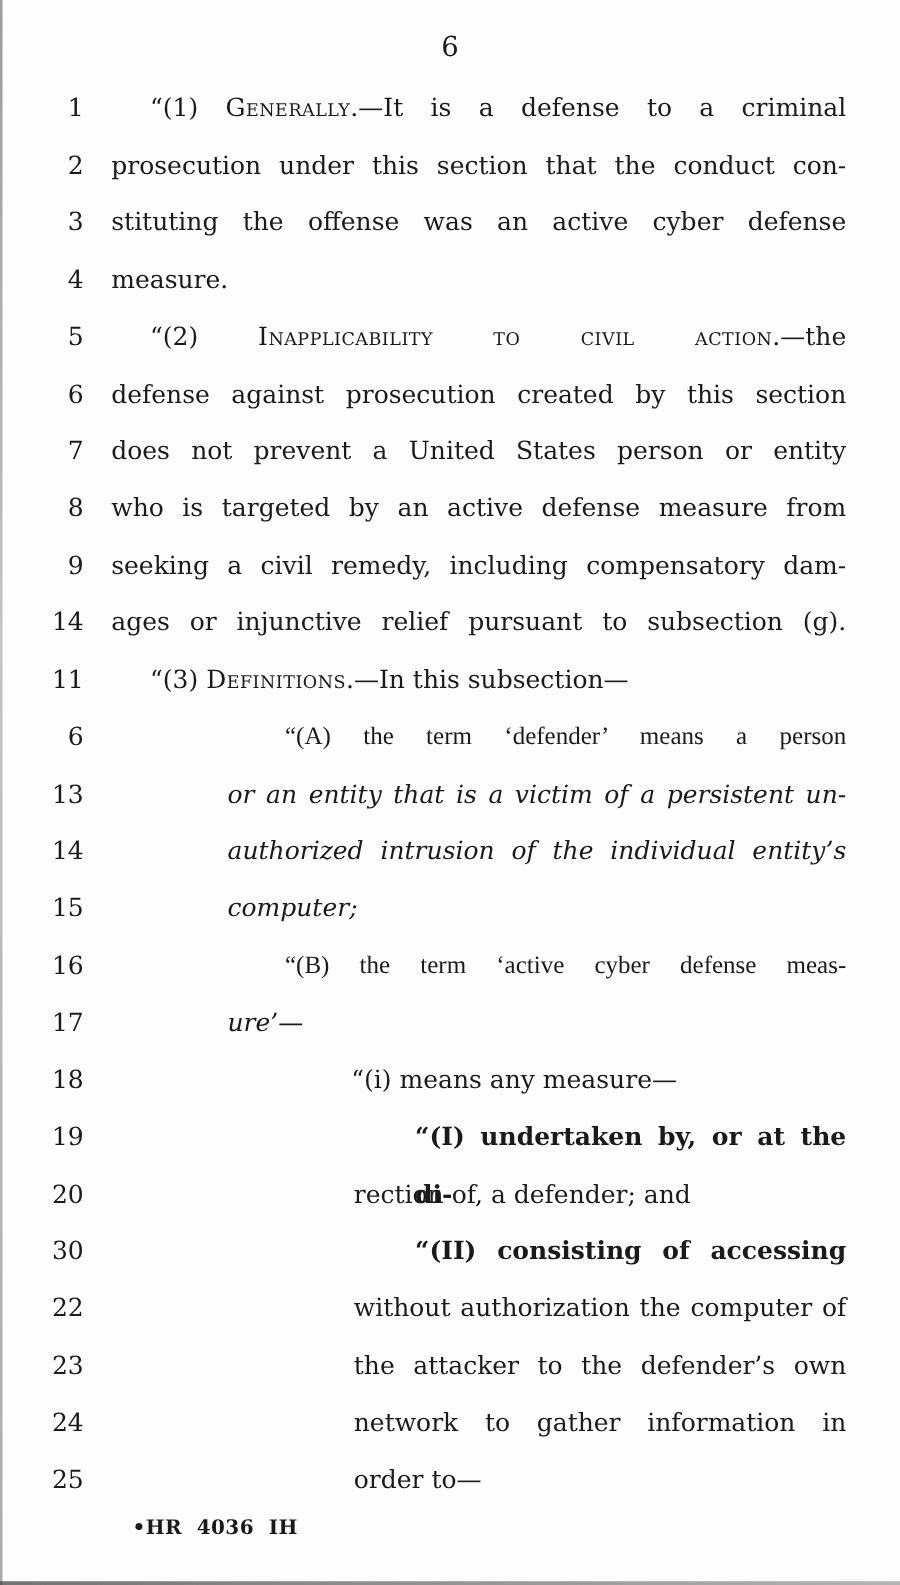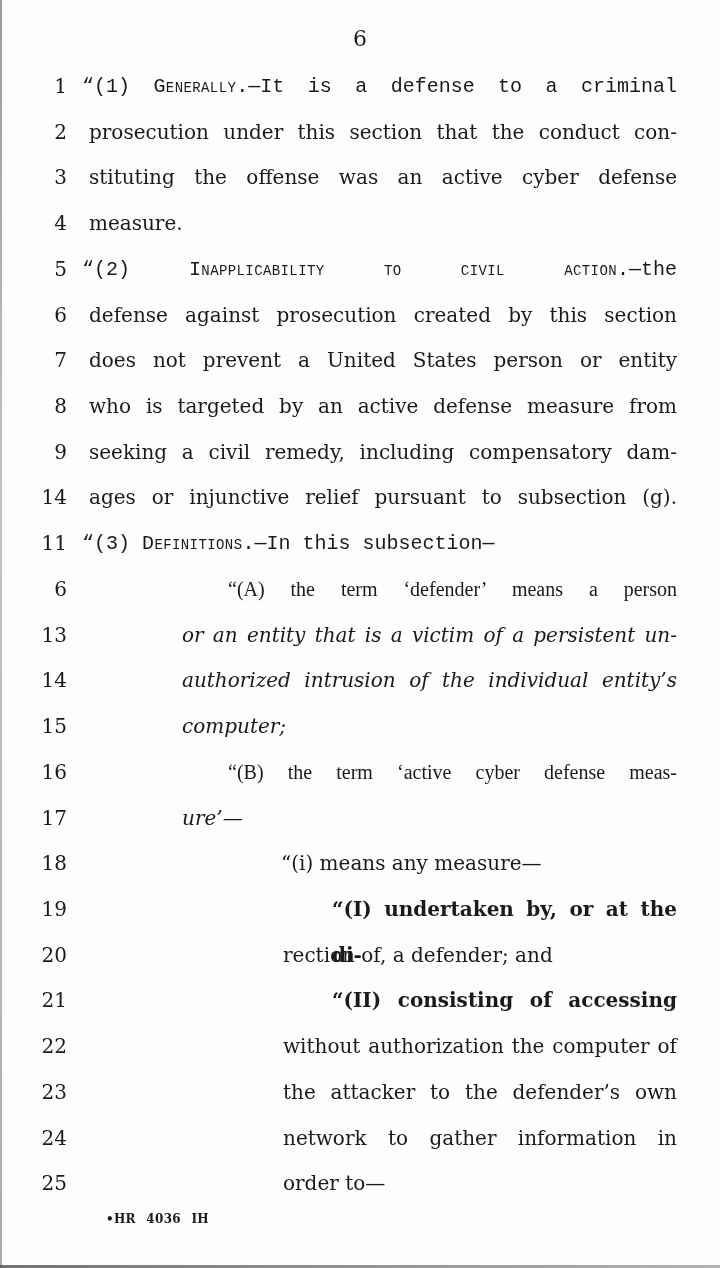--- a/index.html
+++ b/index.html
@@ -38,37 +38,37 @@
     width: 67px;
     text-align: right;
     font-size: 20px;
   }
   .txt {
     margin-right: 43px;
     font-size: 20px;
     white-space: normal;
   }
   .ml135 { margin-left: 89px; }
-  .ml180 { margin-left: 82px; font-family: Liberation Mono, monospace; }
+  .ml180 { margin-left: 120px; }
   .ml182 { margin-left: 182px; font-style: italic; }
   .ml228 { margin-left: 228px; font-family: Liberation Serif, serif; }
   .ml281 { margin-left: 281px; }
   .ml283 { margin-left: 283px; }
   .ml332 { margin-left: 332px; font-weight: bold; }
   .just {
     text-align: justify;
     text-align-last: justify;
     text-justify: inter-word;
   }
   .sc { font-variant: small-caps; letter-spacing: 0.4px; }
   .footer {
     position: absolute;
     left: 106px;
     top: 1212px;
-    font-size: 12px;
+    font-size: 16px;
     font-weight: bold;
     word-spacing: 6px;
     letter-spacing: 0.3px;
   }
   .edge-left {
     position: absolute;
     left: 0; top: 0;
     width: 2px; height: 100%;
     background: linear-gradient(#383838, #8a8a8a 40%, #5a5a5a);
     opacity: 0.5;
@@ -186,21 +186,21 @@
       <span class="num">19</span>
       <div class="txt ml332 just">“(I) undertaken by, or at the di-</div>
     </div>
 
     <div class="line">
       <span class="num">20</span>
       <div class="txt ml283">rection of, a defender; and</div>
     </div>
 
     <div class="line">
-      <span class="num">21</span>
+      <span class="num">30</span>
       <div class="txt ml332 just">“(II) consisting of accessing</div>
     </div>
 
     <div class="line">
       <span class="num">22</span>
       <div class="txt ml283 just">without authorization the computer of</div>
     </div>
 
     <div class="line">
       <span class="num">23</span>

